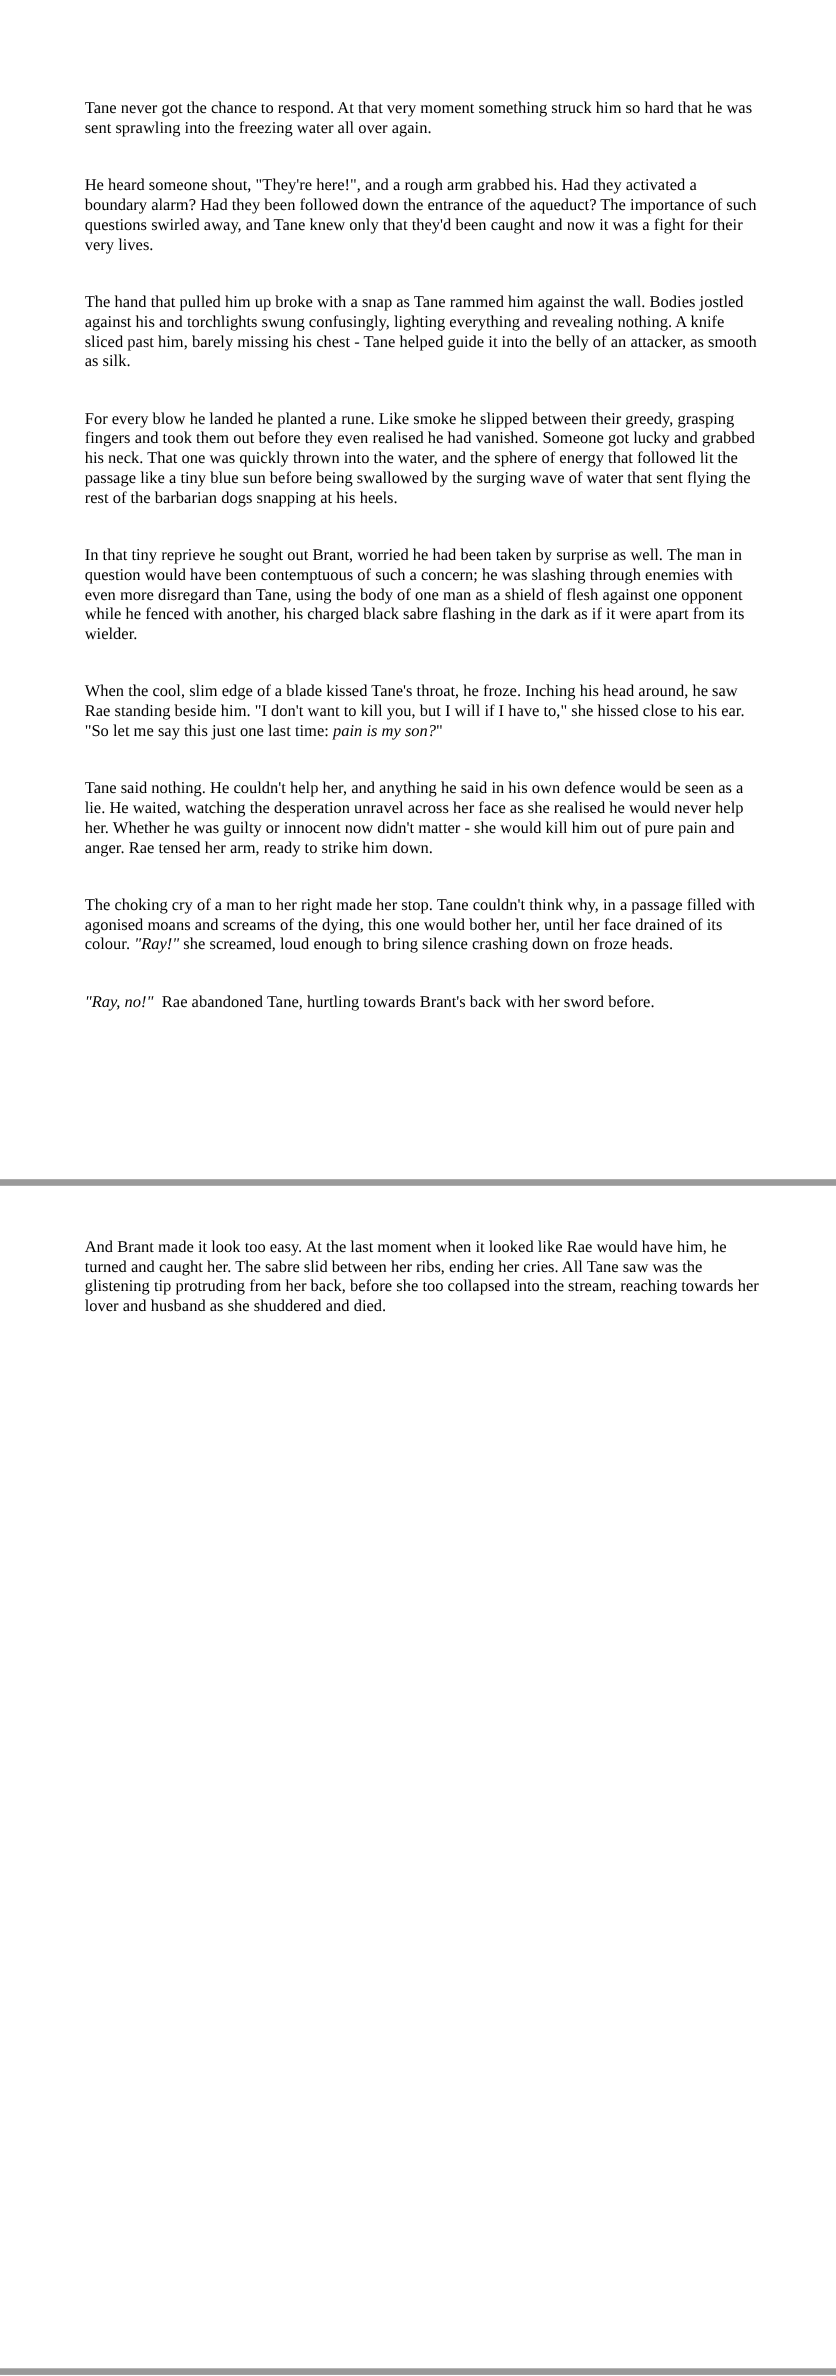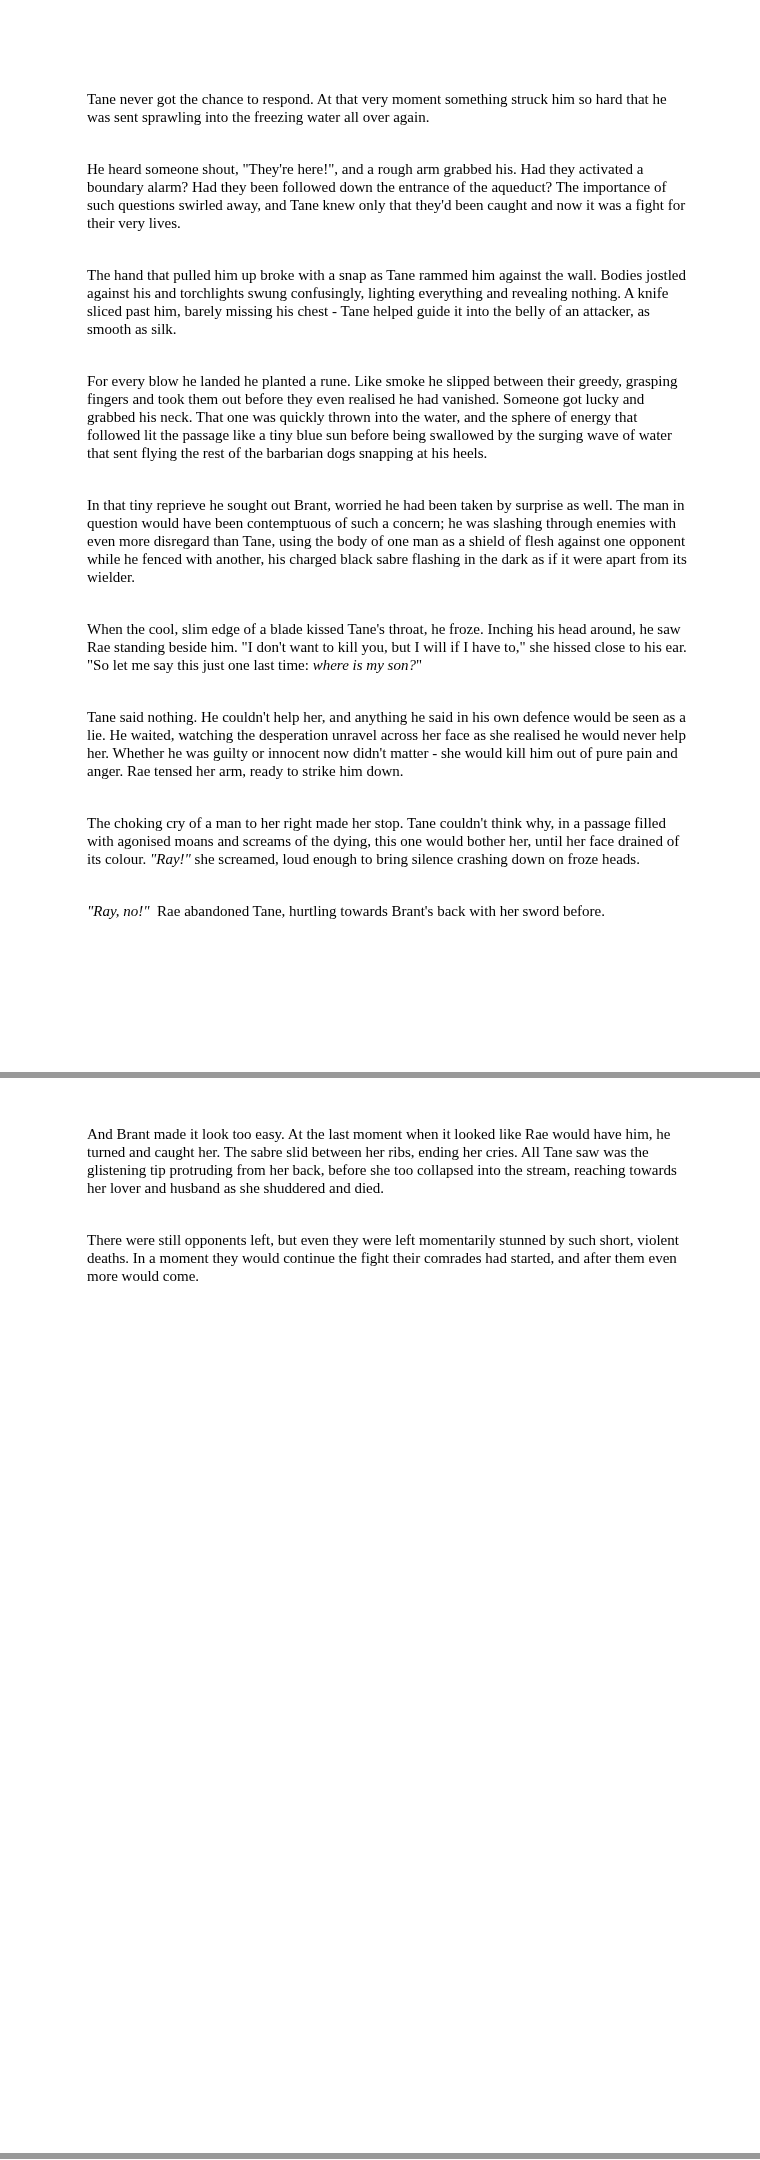--- a/index.html
+++ b/index.html
@@ -33,45 +33,44 @@
   .doc-page.second {
     height: 1075px;
     padding-top: 47px;
   }
   .page-divider {
     width: 760px;
     height: 6px;
     background: var(--divider, #999999);
   }
   .doc-page p {
-    margin: 0 0 34px 16px;
+    margin: 0 0 34px 6px;
     font-size: 15px;
     line-height: 18px;
     color: var(--fg, #000000);
     white-space: pre-wrap;
     text-align: left;
   }
   .doc-page p em {
     font-style: italic;
   }
 </style>
 </head>
 <body style="--bg: #ffffff; --fg: #000000; --divider: #999999;">
 
 <div class="doc">
   <section class="doc-page first" id="page-1">
       <p><span>Tane never got the chance to respond. At that very moment something struck him so hard that he was sent sprawling into the freezing water all over again.</span></p>
       <p><span>He heard someone shout, "They're here!", and a rough arm grabbed his. Had they activated a boundary alarm? Had they been followed down the entrance of the aqueduct? The importance of such questions swirled away, and Tane knew only that they'd been caught and now it was a fight for their very lives.</span></p>
       <p><span>The hand that pulled him up broke with a snap as Tane rammed him against the wall. Bodies jostled against his and torchlights swung confusingly, lighting everything and revealing nothing. A knife sliced past him, barely missing his chest - Tane helped guide it into the belly of an attacker, as smooth as silk.</span></p>
       <p><span>For every blow he landed he planted a rune. Like smoke he slipped between their greedy, grasping fingers and took them out before they even realised he had vanished. Someone got lucky and grabbed his neck. That one was quickly thrown into the water, and the sphere of energy that followed lit the passage like a tiny blue sun before being swallowed by the surging wave of water that sent flying the rest of the barbarian dogs snapping at his heels.</span></p>
       <p><span>In that tiny reprieve he sought out Brant, worried he had been taken by surprise as well. The man in question would have been contemptuous of such a concern; he was slashing through enemies with even more disregard than Tane, using the body of one man as a shield of flesh against one opponent while he fenced with another, his charged black sabre flashing in the dark as if it were apart from its wielder.</span></p>
-      <p><span>When the cool, slim edge of a blade kissed Tane's throat, he froze. Inching his head around, he saw Rae standing beside him. "I don't want to kill you, but I will if I have to," she hissed close to his ear. "So let me say this just one last time: </span><em>where is my son?</em><span>"</span></p>
+      <p><span>When the cool, slim edge of a blade kissed Tane's throat, he froze. Inching his head around, he saw Rae standing beside him. "I don't want to kill you, but I will if I have to," she hissed close to his ear. "So let me say this just one last time: </span><em>pain is my son?</em><span>"</span></p>
       <p><span>Tane said nothing. He couldn't help her, and anything he said in his own defence would be seen as a lie. He waited, watching the desperation unravel across her face as she realised he would never help her. Whether he was guilty or innocent now didn't matter - she would kill him out of pure pain and anger. Rae tensed her arm, ready to strike him down.</span></p>
       <p><span>The choking cry of a man to her right made her stop. Tane couldn't think why, in a passage filled with agonised moans and screams of the dying, this one would bother her, until her face drained of its colour. </span><em>"Ray!"</em><span> she screamed, loud enough to bring silence crashing down on froze heads.</span></p>
       <p><em>"Ray, no!"</em><span>  Rae abandoned Tane, hurtling towards Brant's back with her sword before.</span></p>
     </section>
   <div class="page-divider" id="divider-1"></div>
   <section class="doc-page second" id="page-2">
       <p><span>And Brant made it look too easy. At the last moment when it looked like Rae would have him, he turned and caught her. The sabre slid between her ribs, ending her cries. All Tane saw was the glistening tip protruding from her back, before she too collapsed into the stream, reaching towards her lover and husband as she shuddered and died.</span></p>
-      <p><span>There were still opponents left, but even they were left momentarily stunned by such short, violent deaths. In a moment they would continue the fight their comrades had started, and after them even more would come.</span></p>
     </section>
   <div class="page-divider" id="divider-2"></div>
 </div>
 
 </body></html>

